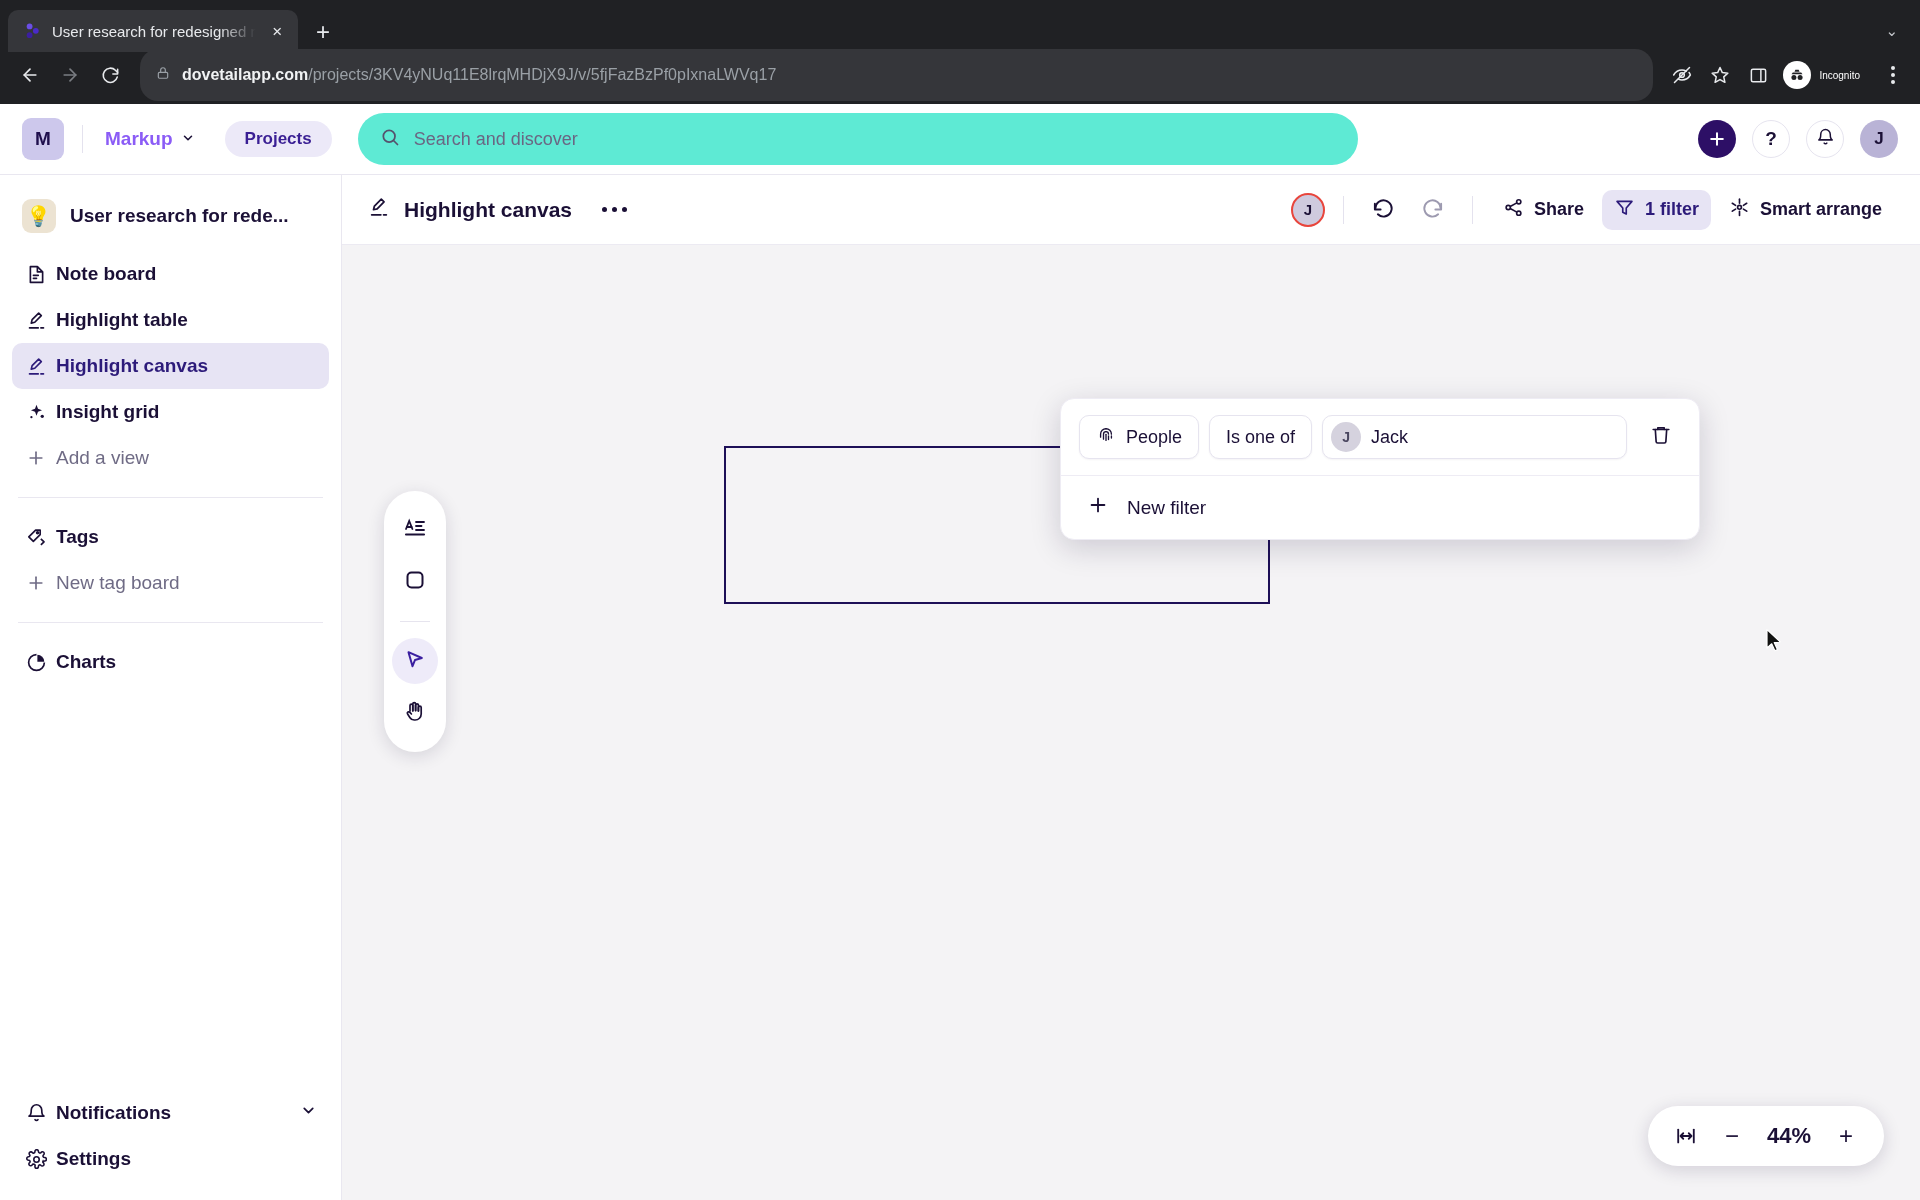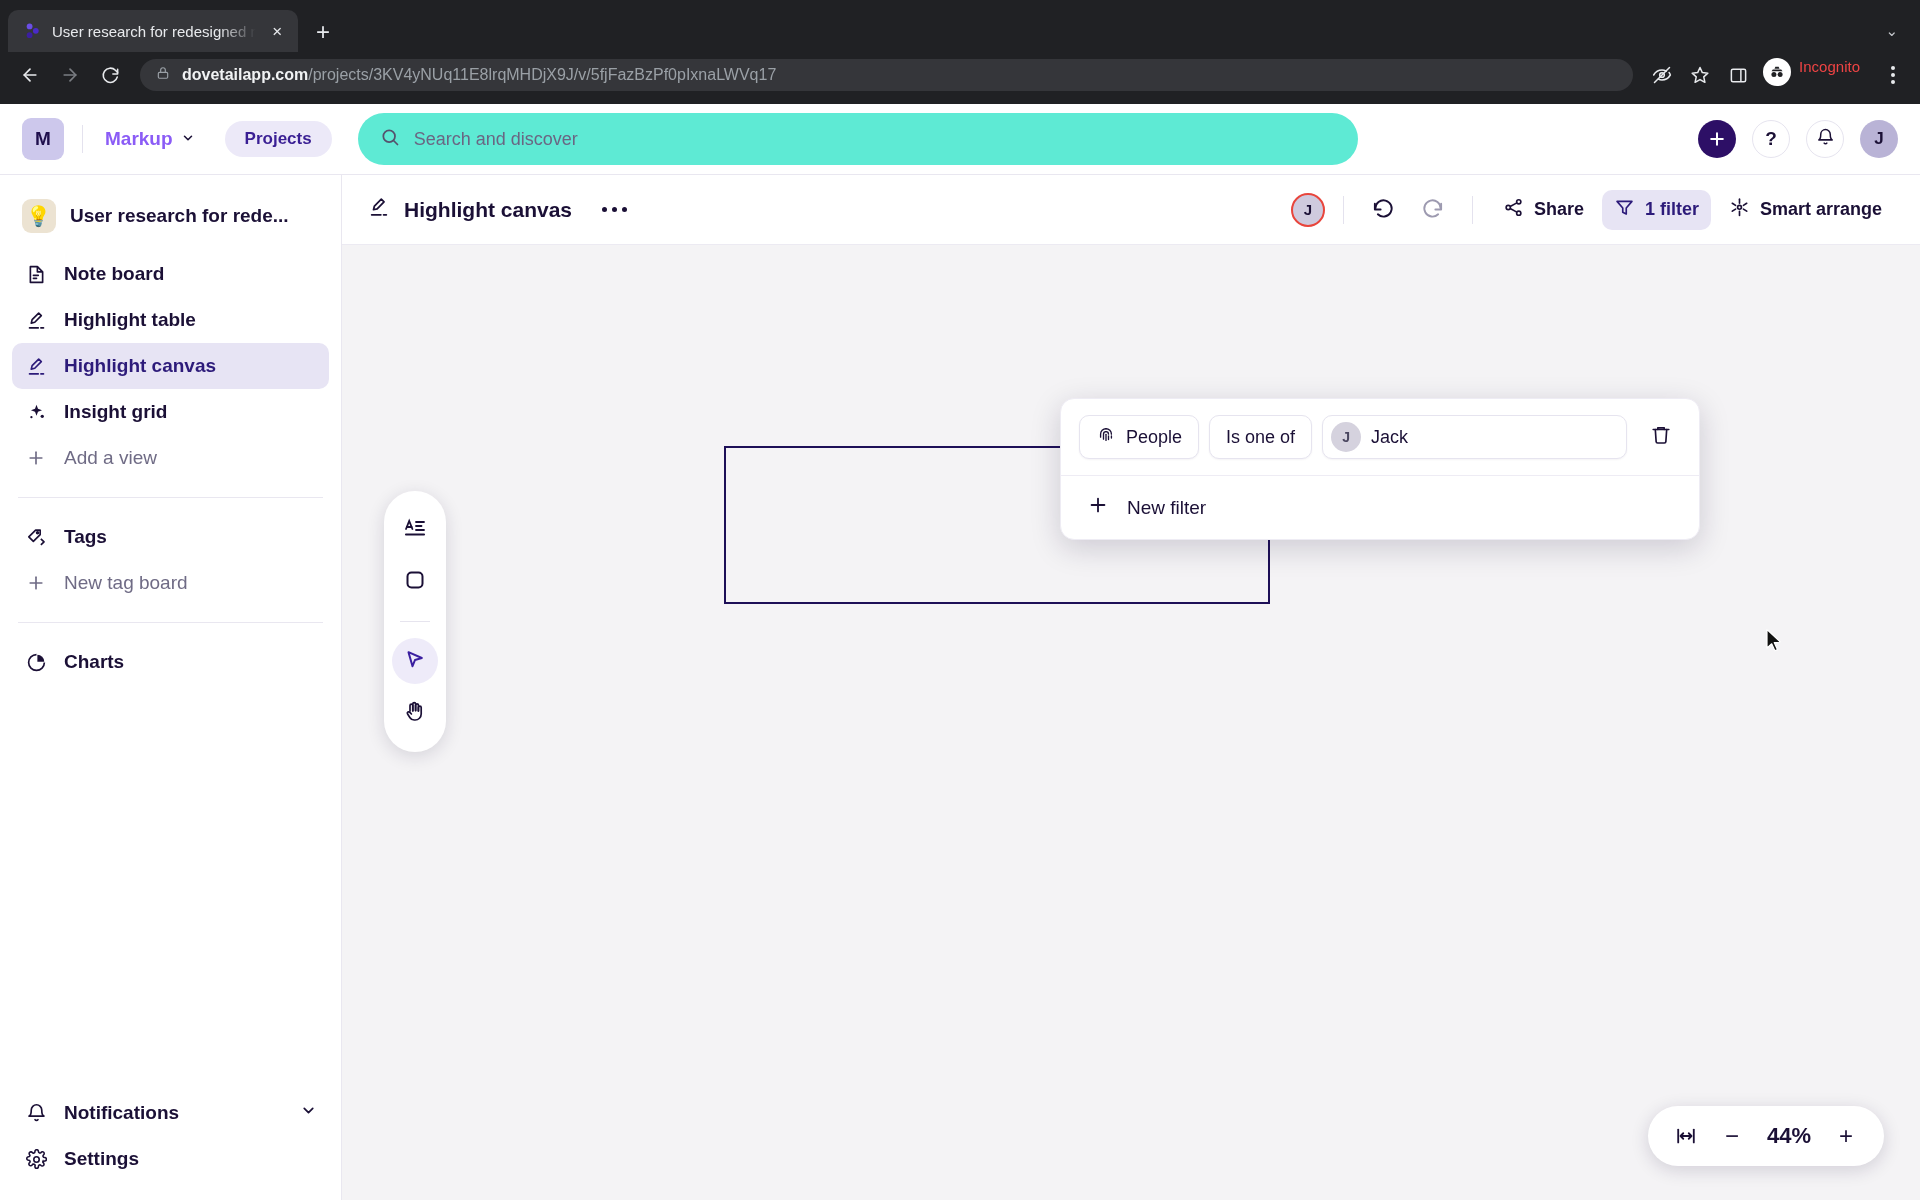--- a/index.html
+++ b/index.html
@@ -34,30 +34,30 @@
   .tabstrip-chevron { color: #c8cbd0; font-size: 15px; margin-right: 14px; margin-bottom: 12px; cursor: pointer; }
 
   .toolbar { height: 52px; display: flex; align-items: center; gap: 4px; padding: 0 12px 6px 12px; }
   .nav-btn {
     width: 36px; height: 36px; border-radius: 50%;
     display: flex; align-items: center; justify-content: center;
     color: #e8eaed; cursor: pointer; flex: 0 0 auto;
   }
   .nav-btn.disabled { color: #7a7d82; }
   .omnibox {
-    flex: 1 1 auto; height: 32px; background: #35363a; border-radius: 18px;
+    flex: 1 1 auto; height: 52px; background: #35363a; border-radius: 18px;
     display: flex; align-items: center; gap: 12px; padding: 0 16px;
     margin: 0 8px; min-width: 0;
   }
   .omnibox-url { font-size: 16px; color: #9aa0a6; white-space: nowrap; overflow: hidden; }
   .omnibox-url b { color: #f1f3f4; font-weight: 700; }
   .tb-icon { width: 34px; height: 34px; display: flex; align-items: center; justify-content: center; color: #e8eaed; cursor: pointer; flex: 0 0 auto; }
   .incognito-pill {
-    height: 34px; border-radius: 17px; display: flex; gap: 8px;
-    padding: 0 14px 0 4px; color: #ef4444; font-size: 15px; cursor: pointer; flex: 0 0 auto;
+    height: 34px; border-radius: 17px; display: flex; align-items: center; gap: 8px;
+    padding: 0 14px 0 4px; color: #ffffff; font-size: 10px; cursor: pointer; flex: 0 0 auto;
   }
   .incognito-badge { width: 28px; height: 28px; border-radius: 50%; background: #fff; display: flex; align-items: center; justify-content: center; }
   .kebab { flex: 0 0 auto; width: 30px; display: flex; flex-direction: column; align-items: center; gap: 3px; cursor: pointer; }
   .kebab i { width: 4px; height: 4px; border-radius: 50%; background: #e8eaed; display: block; }
 
   
   .app { flex: 1 1 auto; display: flex; flex-direction: column; background: #fff; position: relative; }
 
   .appbar {
     height: 70px; flex: 0 0 auto; display: flex; align-items: center;
@@ -108,21 +108,21 @@
   }
   .project-emoji {
     width: 34px; height: 34px; border-radius: 9px; background: #ece3d2;
     display: flex; align-items: center; justify-content: center; font-size: 20px; flex: 0 0 auto;
   }
   .project-name {
     font-size: 19px; font-weight: 700; color: #1b1036;
     white-space: nowrap; overflow: hidden; text-overflow: ellipsis;
   }
   .side-item {
-    display: flex; align-items: center; gap: 16px; height: 46px;
+    display: flex; align-items: center; gap: 8px; height: 46px;
     padding: 0 12px; border-radius: 10px; cursor: pointer;
     font-size: 19px; color: #1b1036; font-weight: 700;
   }
   .side-item.muted { color: #6f6b85; font-weight: 400; }
   .side-item.active { background: #e7e4f4; color: #2d1b7a; }
   .side-icon { width: 24px; height: 24px; flex: 0 0 auto; display: flex; align-items: center; justify-content: center; }
   .side-sep { height: 1px; background: #e9e7f0; margin: 16px 6px; }
   .side-spacer { flex: 1 1 auto; }
   .side-bottom { padding-bottom: 18px; }
   .side-item .chev { margin-left: auto; color: #1b1036; }

